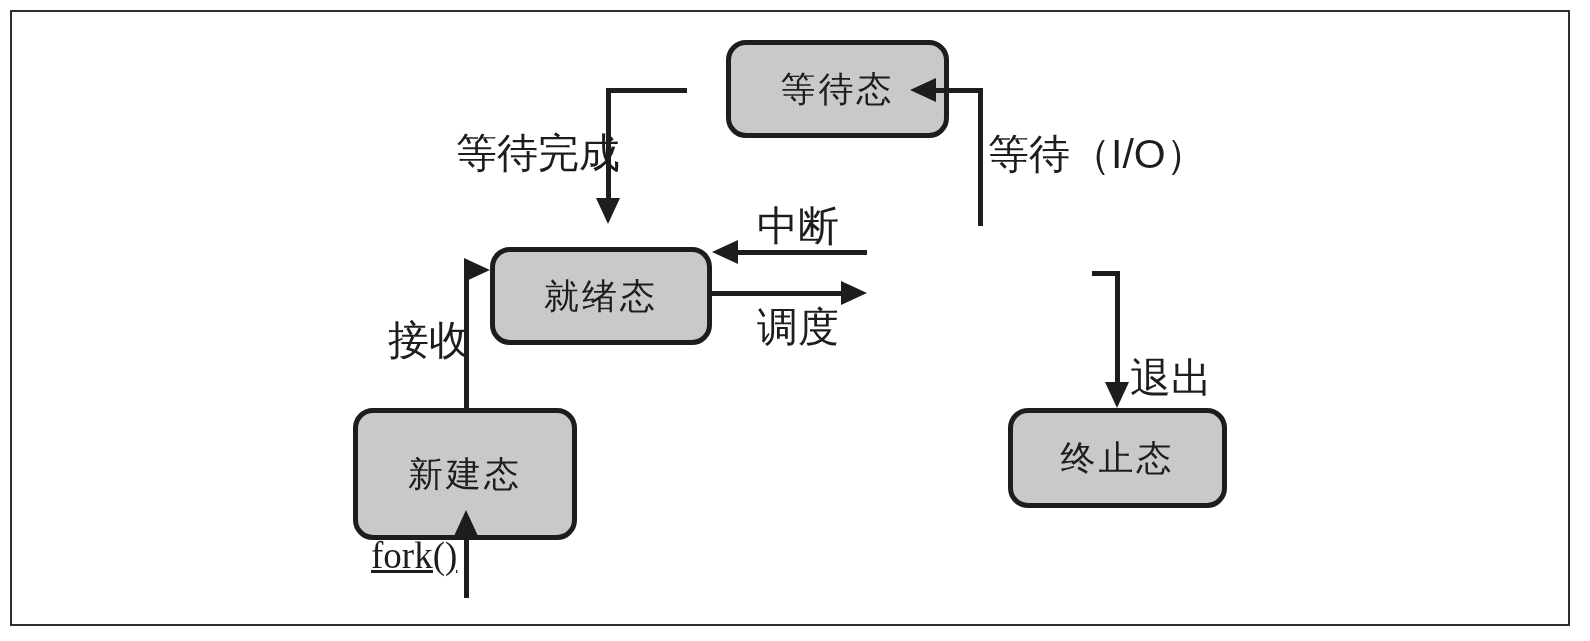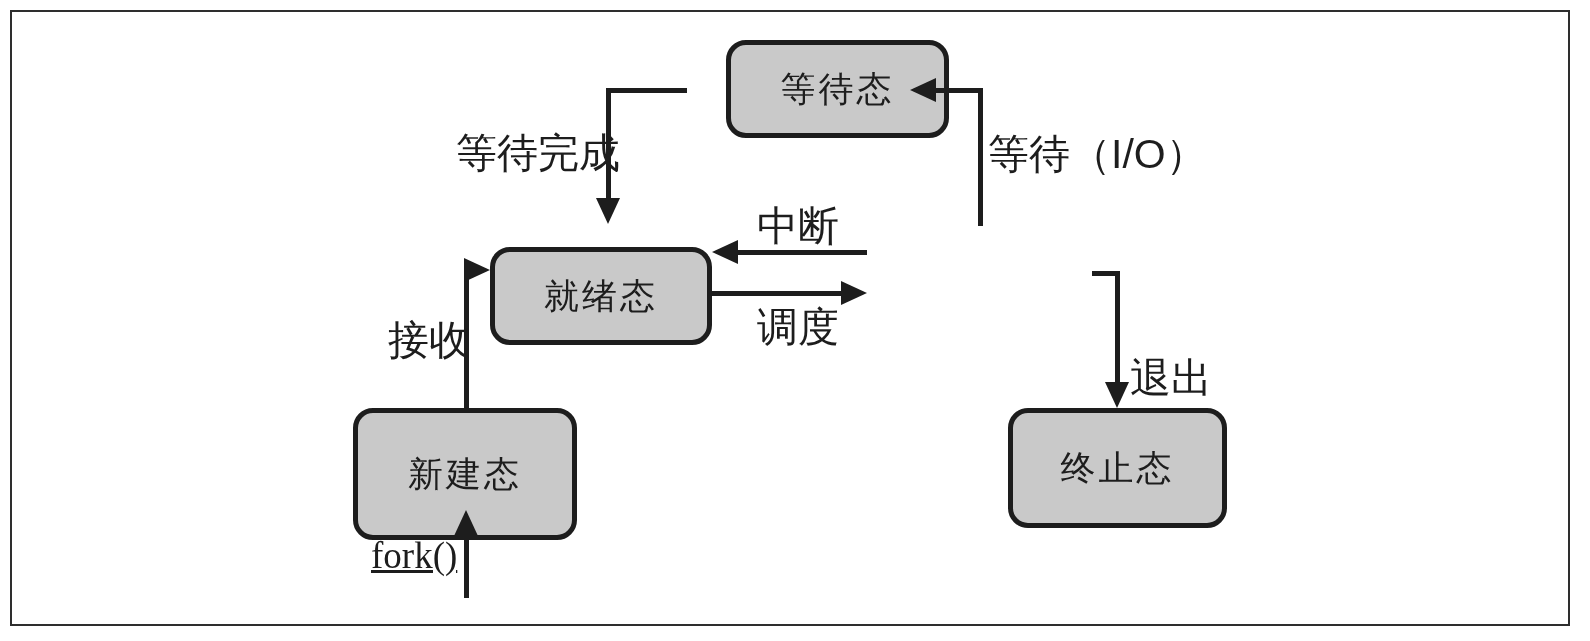--- a/index.html
+++ b/index.html
@@ -84,21 +84,21 @@
 
   <div class="node" style="left:490px; top:223px; width:222px; height:98px;margin-top:24px;">
     <span>就绪态</span>
   </div>
 
 
   <div class="node" style="left:353px; top:408px; width:224px; height:132px;">
     <span>新建态</span>
   </div>
 
-  <div class="node" style="left:1008px; top:408px; width:219px; height:120px;">
+  <div class="node" style="left:1008px; top:408px; width:219px; height:100px;">
     <span>终止态</span>
   </div>
 
   <div class="hline" style="left:606px; top:88px;  width:81px; height:5px;"></div>
   <div class="vline" style="left:606px; top:88px;  width:5px;  height:110px;"></div>
   <div class="arrow arrow-down" style="left:596px; top:198px;"></div>
   <div class="edge-label" style="left:456px; top:133px;">等待完成</div>
 
   <div class="vline" style="left:978px; top:88px;  width:5px;  height:138px;"></div>
   <div class="hline" style="left:936px; top:88px;  width:47px; height:5px;"></div>

